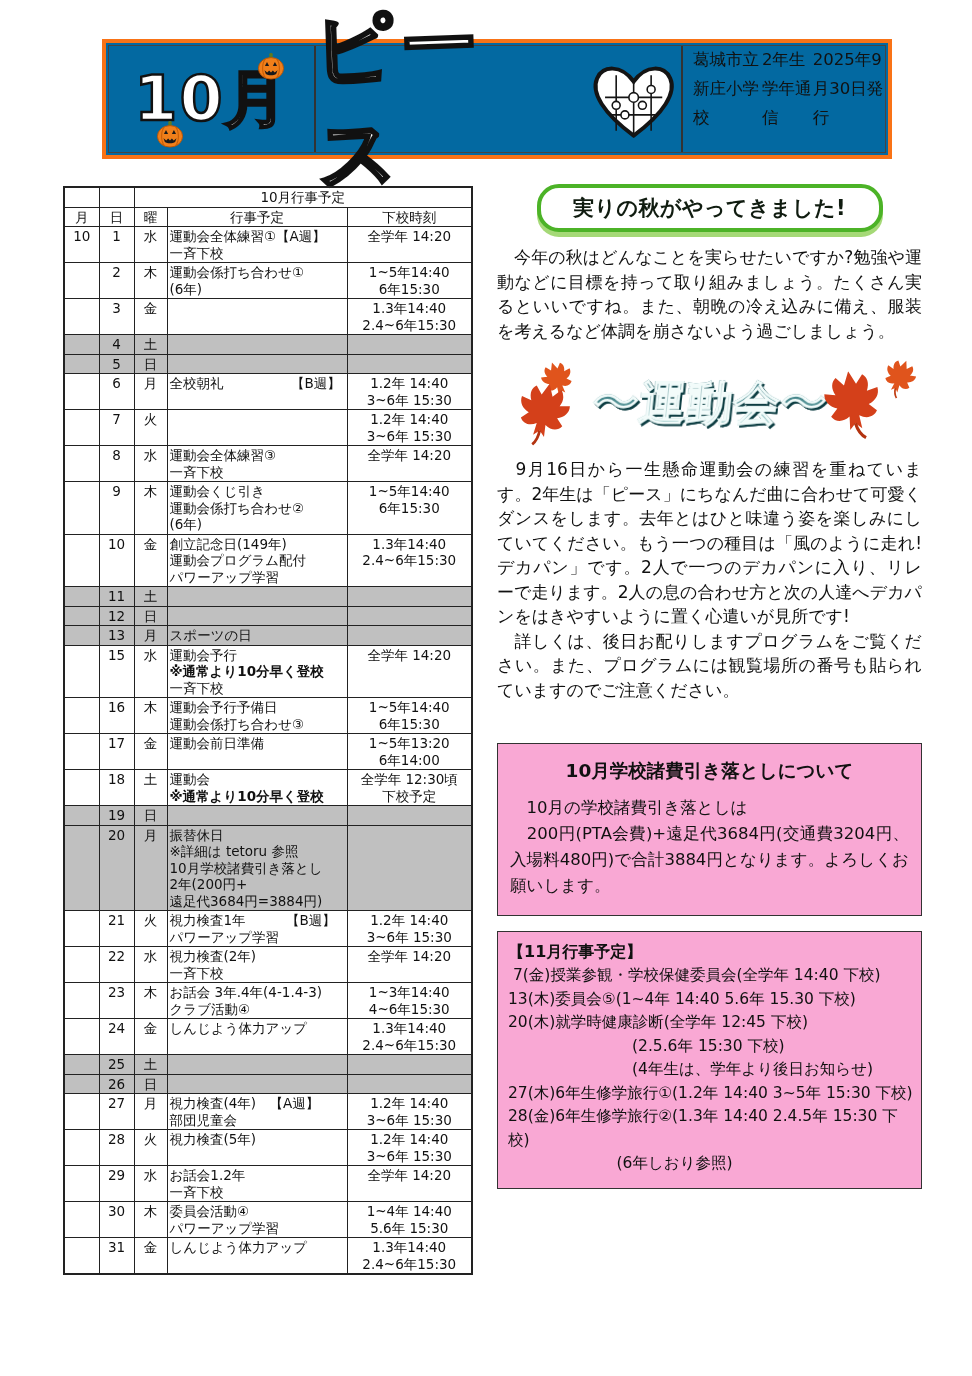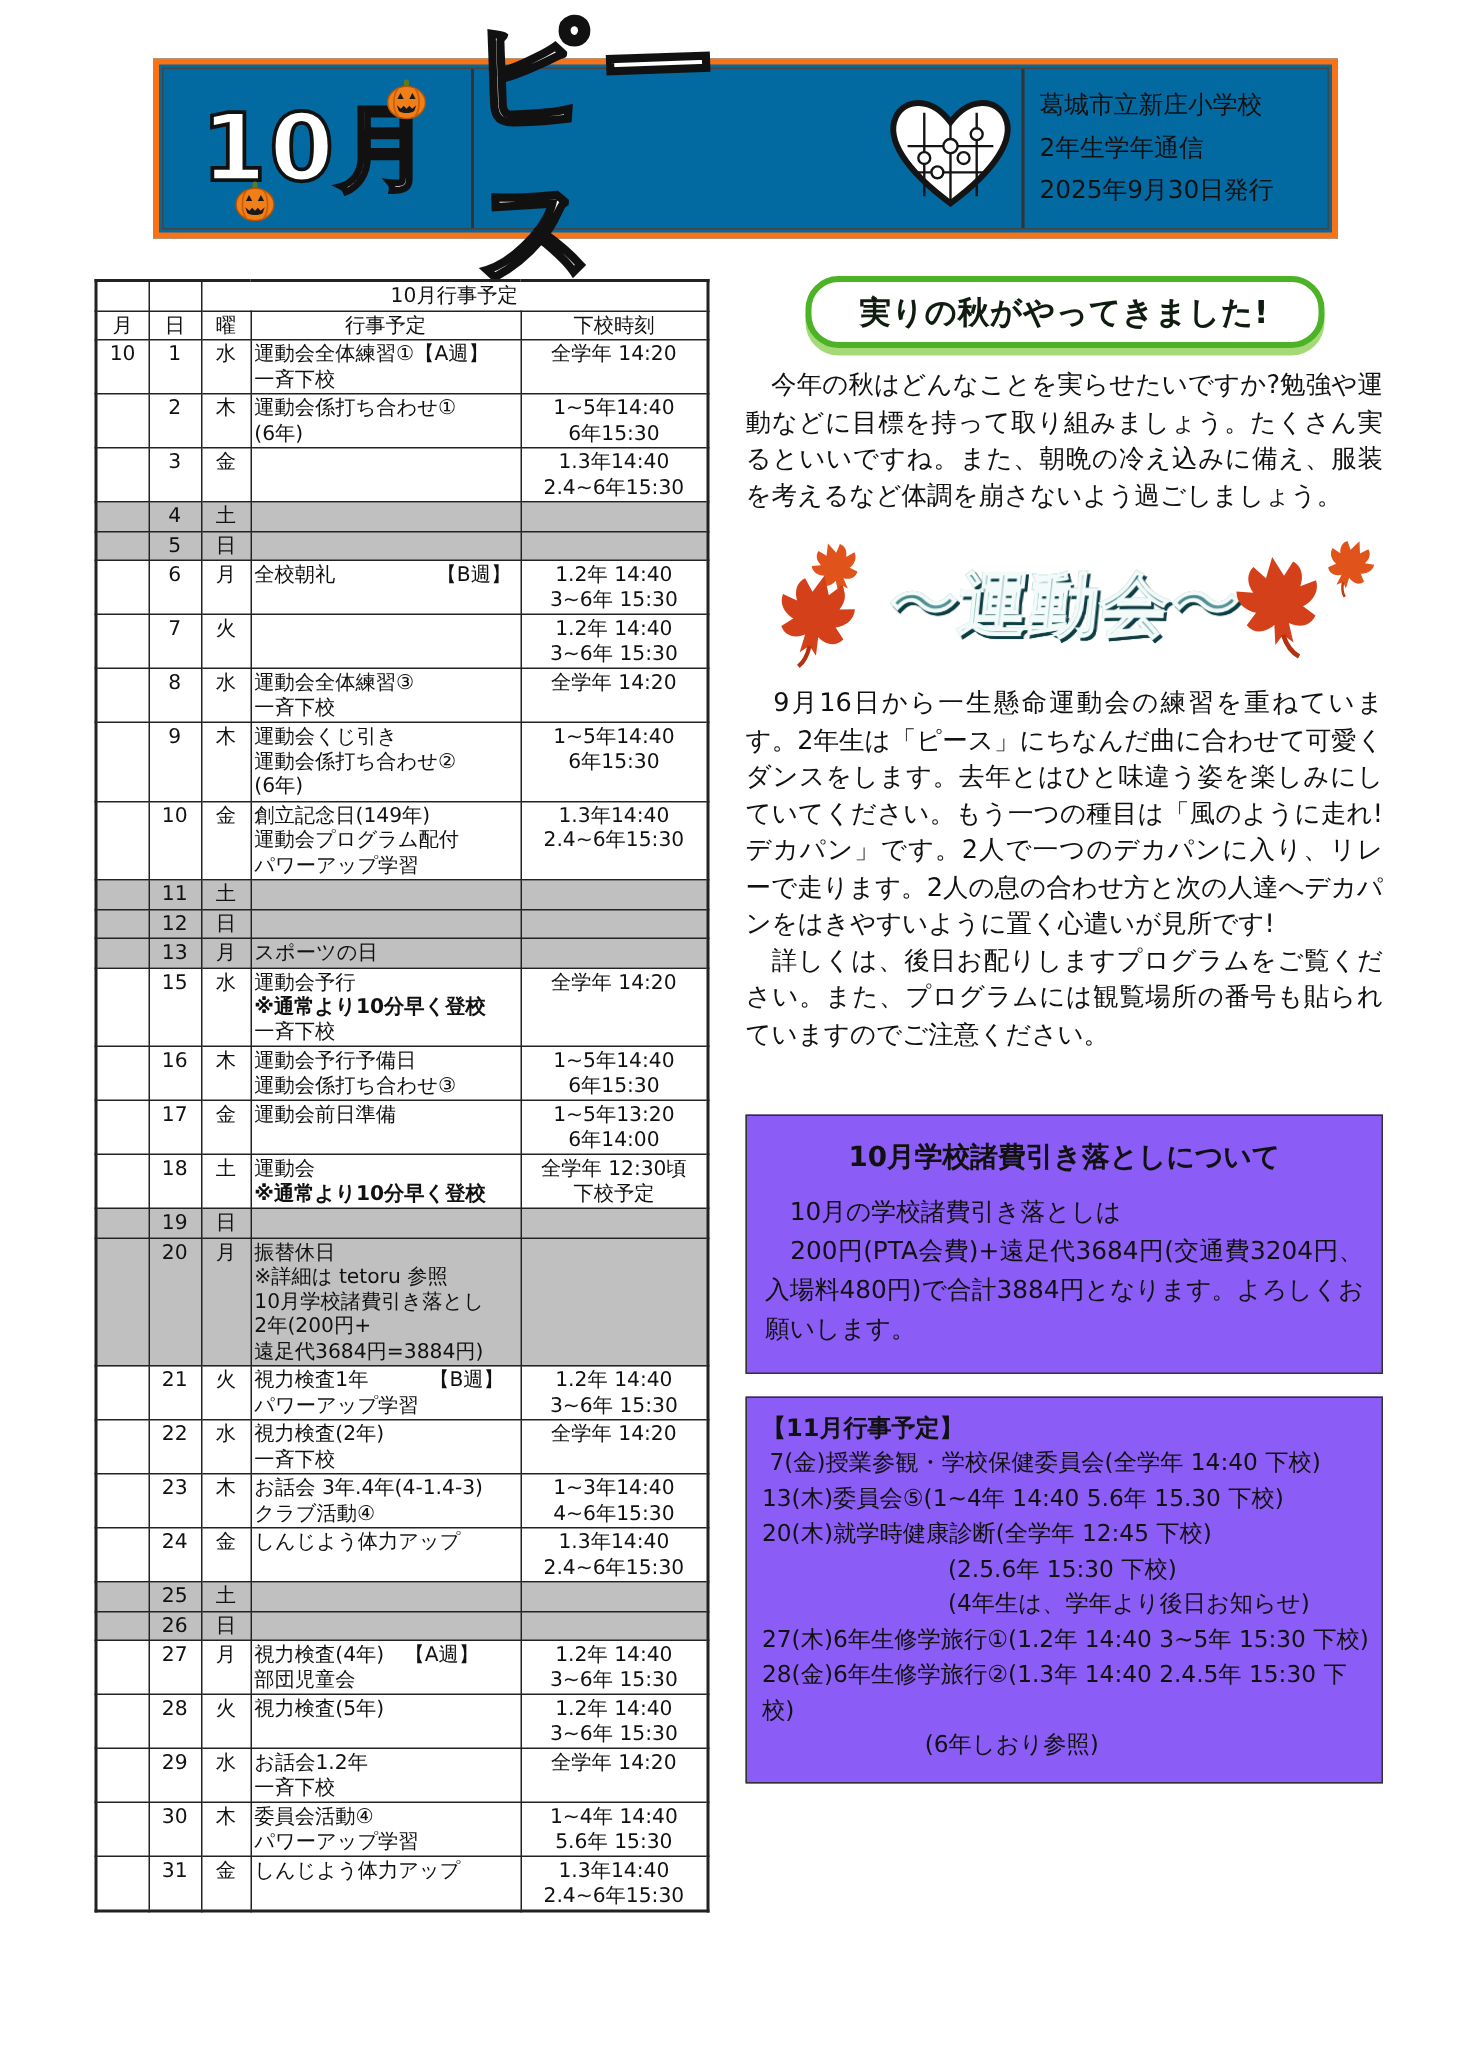--- a/index.html
+++ b/index.html
@@ -15,21 +15,21 @@
   .month-text{font-size:62px;font-weight:bold;color:#fff;letter-spacing:2px;
               -webkit-text-stroke:2.5px #111;text-stroke:2.5px #111;}
   .pumpkin{position:absolute;}
   .pk-top{right:28px;top:6px;}
   .pk-bottom{left:46px;bottom:4px;}
   .hdr-title{position:relative;flex:1;border-right:2px solid #333;
              display:flex;align-items:center;justify-content:center;gap:26px;}
   .title-text{font-size:78px;font-weight:bold;color:#fff;letter-spacing:6px;
               -webkit-text-stroke:3px #111;text-stroke:3px #111;
               transform:rotate(-2deg);}
-  .hdr-school{width:192px;display:flex;flex-direction:column;justify-content:center;
+  .hdr-school{width:192px;display:flex;flex-direction:row;justify-content:center;
               padding-left:10px;font-size:16.5px;line-height:1.75;font-weight:500;}
 
   
   table.schedule{position:absolute;left:63px;top:186px;width:408px;
                  border-collapse:collapse;border:2px solid #222;table-layout:fixed;}
   table.schedule td,table.schedule th{border:1px solid #222;font-size:13.5px;
                  font-weight:normal;padding:1px 2px;vertical-align:top;line-height:16.5px;}
   .t-title{font-weight:bold;text-align:center;font-size:15px;line-height:19px;}
   th.colhdr{text-align:center;font-size:13.5px;line-height:17px;}
   td.c0,td.c1,td.c2{text-align:center;}
@@ -49,21 +49,21 @@
   .autumn-text{margin-top:13px;}
   .banner-row{position:relative;margin-top:16px;height:92px;}
   .banner-text{position:absolute;left:50%;top:14px;transform:translateX(-50%) skewX(-6deg);
       font-size:46px;font-weight:bold;white-space:nowrap;letter-spacing:1px;
       background:linear-gradient(180deg,var(--banner_teal_dark,#175f68) 15%,var(--banner_teal_light,#a8d8d4) 95%);
       -webkit-background-clip:text;background-clip:text;color:transparent;
       -webkit-text-stroke:1.2px #f2fbfa;
       filter:drop-shadow(2px 2px 0px #0d3d42);}
   .leaf{position:absolute;}
   .undokai-text{margin-top:6px;}
-  .panel{border:1.5px solid #333;background:#8b5cf6;}
+  .panel{border:1.5px solid #333;background:#f9a8d4;}
   .fees-box{margin-top:41px;padding:14px 12px 16px 12px;}
   .fees-title{text-align:center;font-weight:bold;font-size:18.5px;margin-bottom:12px;}
   .fees-lines div{font-size:16.5px;line-height:26px;text-align:justify;}
   .november-box{margin-top:15px;padding:8px 8px 12px 10px;}
   .nov-title{font-weight:bold;font-size:16px;line-height:24px;}
   .november-lines div{font-size:15.5px;line-height:23.5px;white-space:pre-wrap;}
 </style>
 </head>
 <body>
 

